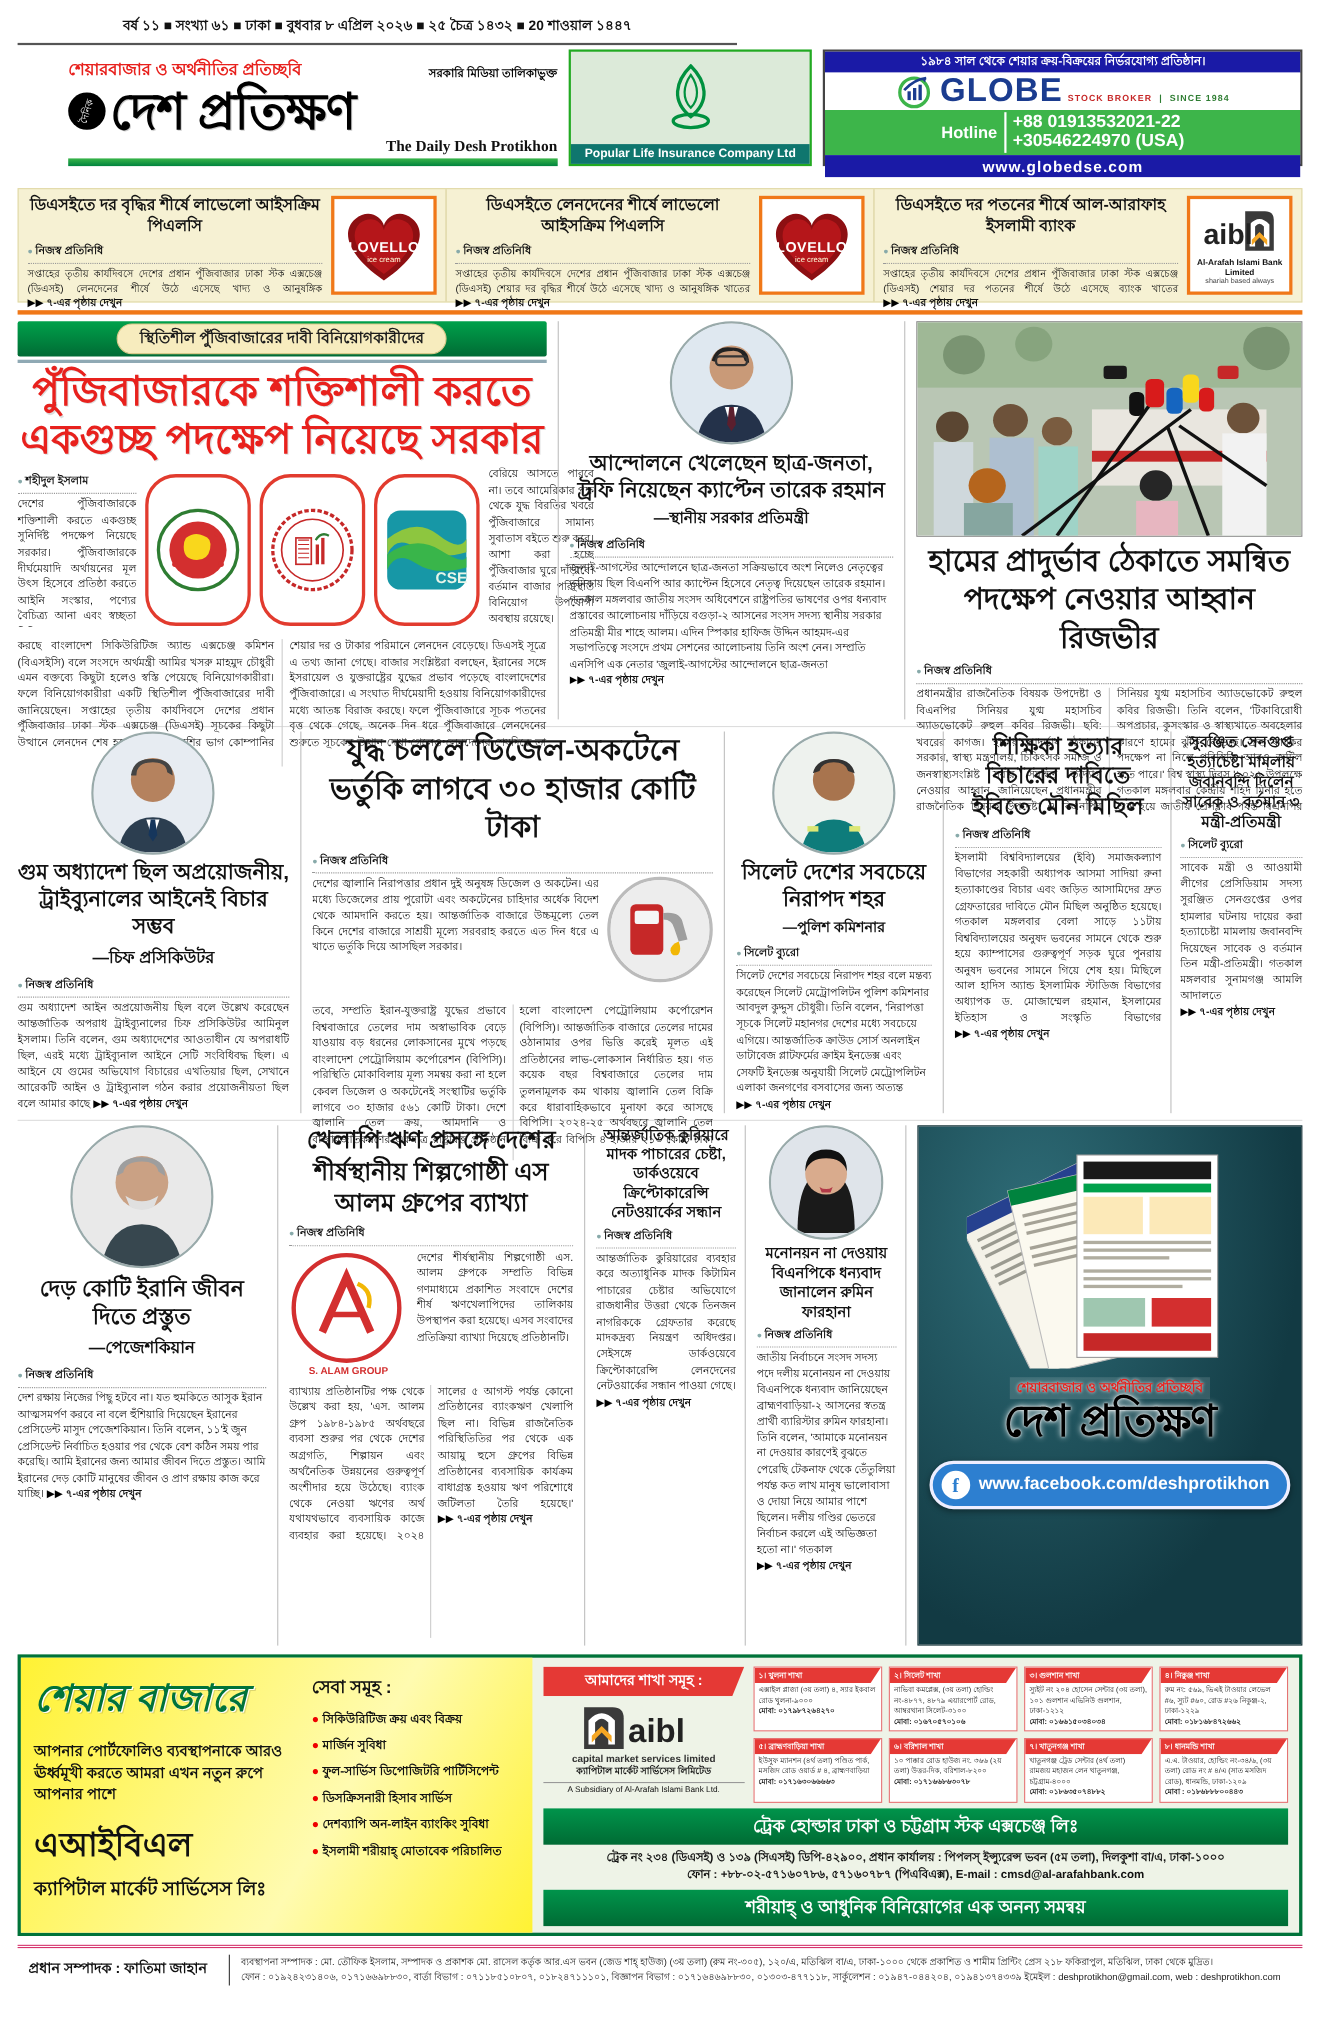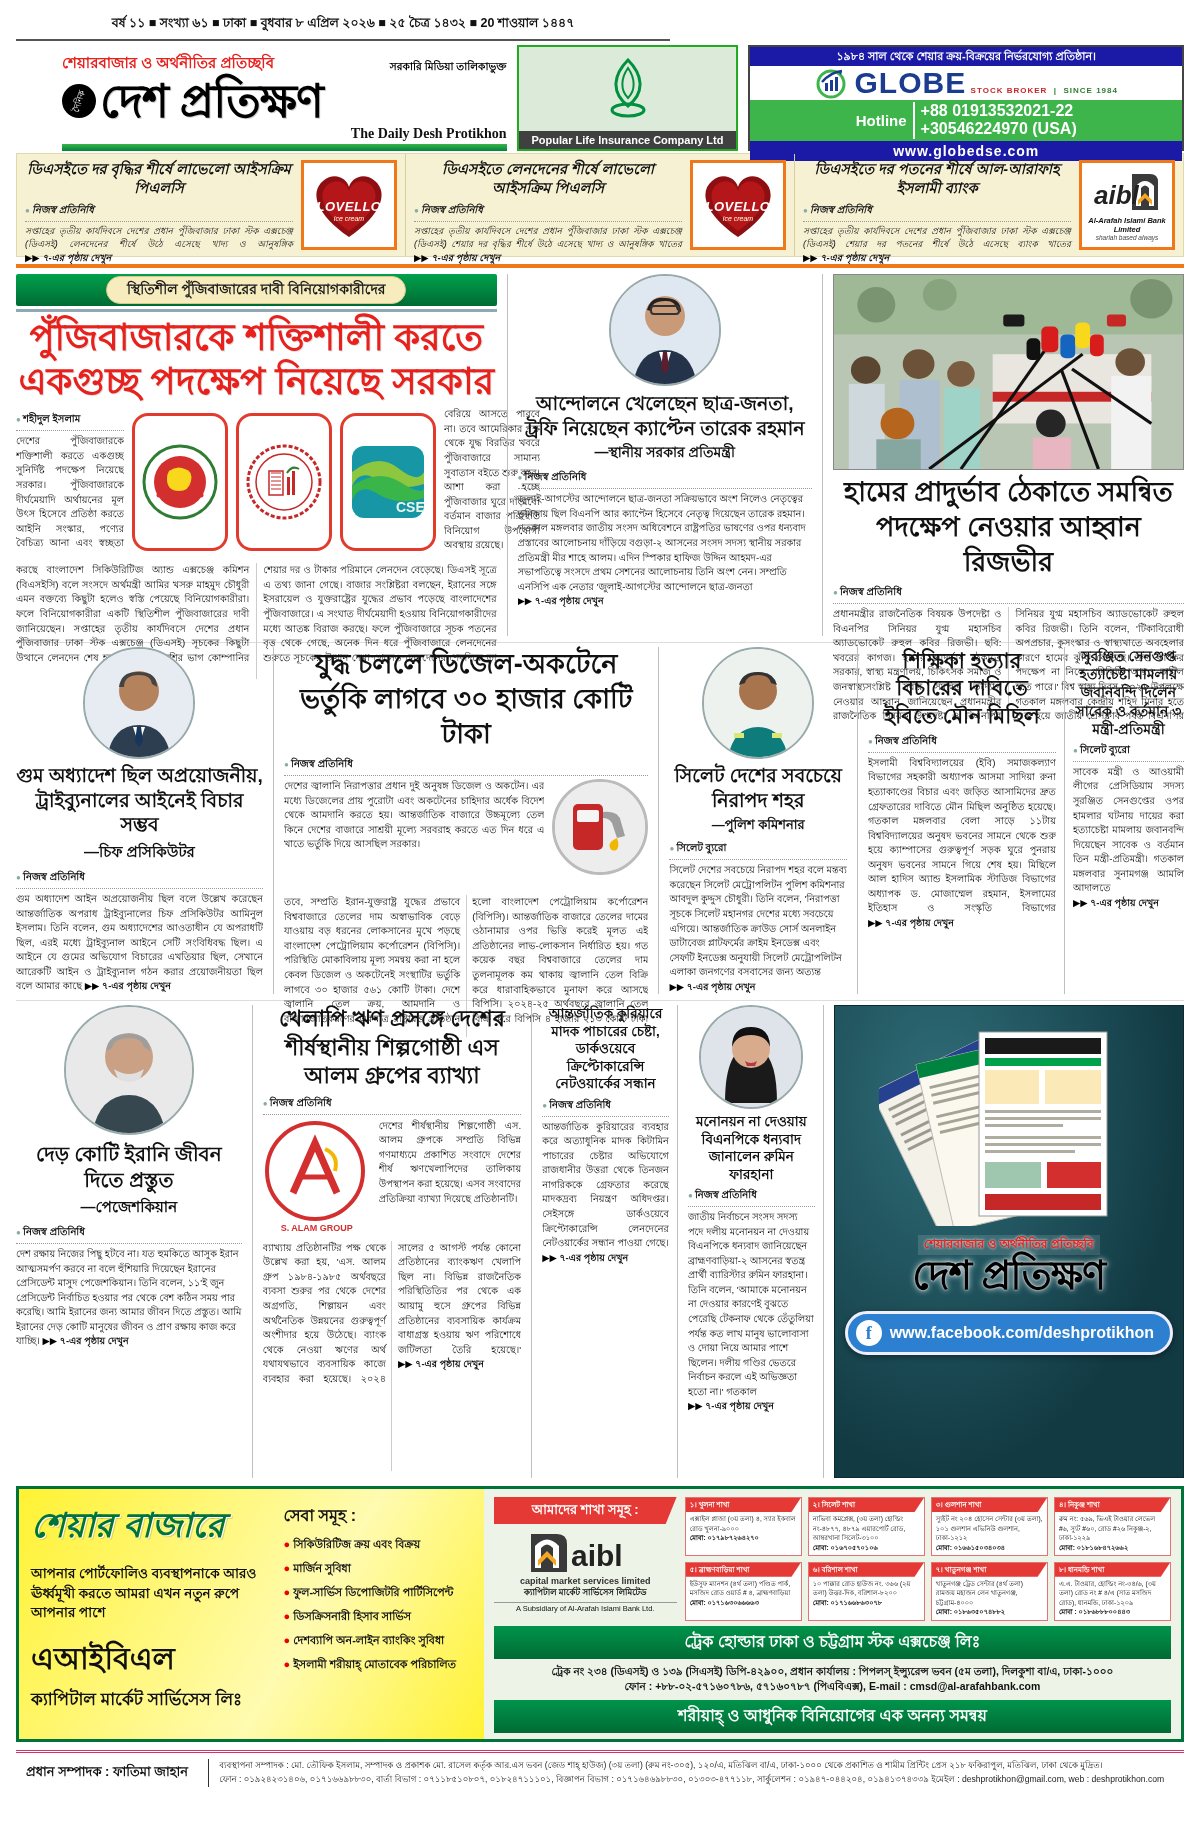--- a/index.html
+++ b/index.html
@@ -26,35 +26,35 @@
     display:flex; align-items:center; justify-content:center; flex:0 0 34px;}
   .daily-circ span { font-size:9px; transform:rotate(-72deg); display:block; }
   .title-text { font-size:46px; font-weight:900; letter-spacing:-1px; line-height:1; color:#000;
     text-shadow:1px 1px 0 #0003; white-space:nowrap; }
   .mast-sub { font-family:Liberation Serif, serif; font-size:14px; font-weight:bold;
     text-align:right; margin-top:2px;}
   .mast-bar { height:7px; background:linear-gradient(#39b54a,#00833e); margin-top:2px; }
 
   .plic-ad { width:19%; border:2px solid #2a2; background:#dcead9; display:flex; flex-direction:column; }
   .plic-body { flex:1; display:flex; align-items:center; justify-content:center; }
-  .plic-strip { background:#404040; color:#fff; font-weight:bold; font-size:11px; text-align:center; padding:3px 2px;}
+  .plic-strip { background:#0f766e; color:#fff; font-weight:bold; font-size:11px; text-align:center; padding:3px 2px;}
 
   .globe-ad { flex:1; border:2px solid #444; display:flex; flex-direction:column; font-weight:bold;}
   .globe-top { background:#1a1aa6; color:#fff; text-align:center; font-size:11px; padding:2px 4px; line-height:1.35;}
   .globe-mid { background:#fff; flex:1; display:flex; align-items:center; justify-content:center; gap:6px;}
   .globe-word { color:#1b3c8f; font-size:30px; font-weight:900; letter-spacing:1px; line-height:.9;}
   .globe-tag { color:#2e7d32; font-size:8px; letter-spacing:1px; }
   .globe-tag b { color:#c62828; }
   .globe-hot { background:#3db54a; color:#fff; display:flex; align-items:center; justify-content:center; gap:6px; padding:2px 4px;}
   .hot-label { font-size:15px; }
   .hot-nums { font-size:16px; line-height:1.15; border-left:2px solid #fff; padding-left:6px;}
   .globe-web { background:#1a1aa6; color:#fff; text-align:center; font-size:14px; letter-spacing:1px; padding:2px;}
 
   
-  .strip { display:flex; background:#f6f1d3; border:1px solid #e0d9a8; margin-top:2px; height:104px;font-style:italic; }
+  .strip { display:flex; background:#f6f1d3; border:1px solid #e0d9a8; margin-top:20px; height:104px; }
   .strip-ad { display:flex; flex:1; padding:6px 8px; gap:8px; }
   .strip-ad + .strip-ad { border-left:1px solid #d8cf9a; }
   .sa-text { flex:1; min-width:0; }
   .sa-h { font-weight:800; font-size:14.5px; text-align:center; line-height:1.3; }
   .sa-body { font-size:9px; text-align:justify; line-height:1.45; margin-top:2px;}
   .logo-box { flex:0 0 96px; background:#fff; border:3px solid #f07818; display:flex; flex-direction:column;
     align-items:center; justify-content:center; padding:2px;}
   .lov-heart { position:relative; width:84px; height:72px; }
   .lov-txt { position:absolute; left:0; right:0; top:30px; text-align:center; color:#fff; font-weight:900; font-size:13px; letter-spacing:.5px;}
   .lov-sub { position:absolute; left:0; right:0; top:46px; text-align:center; color:#ffd; font-size:7px;}
@@ -77,21 +77,21 @@
   .leadcol { width:42%; padding-right:10px; }
   .kicker { background:linear-gradient(#00a14b,#006b34); text-align:center; border-radius:2px; padding:2px 0;}
   .kicker-pill { display:inline-block; background:#f7ecbe; border:1px solid #d8c98a; border-radius:14px;
     padding:1px 20px; font-weight:800; font-size:14px; color:#1c1c1c;}
   .kicker-under { height:3px; background:#8fa9b4; margin:3px 0 4px;}
   .lead-h { color:#e8211d; font-weight:900; font-size:37px; line-height:1.18; text-align:center;
     text-shadow:1px 1px 0 #0002; }
   .lead-row { display:flex; gap:8px; margin-top:4px; height:150px;}
   .lead-left { flex:0 0 108px; }
   .lead-logos { flex:1; display:flex; gap:8px; align-items:center; justify-content:center;}
-  .logo-card { width:96px; height:138px; border:3px solid #e23b2e; border-radius:16px; background:#fff;
+  .logo-card { width:96px; height:138px; border:3px solid #e23b2e; border-radius:28px; background:#fff;
     display:flex; align-items:center; justify-content:center;}
   .lead-right { flex:0 0 96px; }
   .lead-bottom { margin-top:6px; column-count:2; column-gap:14px; column-rule:1px solid #ccc; height:116px; overflow:hidden;}
 
   .tarekcol { width:27%; padding-right:10px; text-align:center;}
   .avatar { width:112px; height:112px; border-radius:50%; border:2px solid #9aa; margin:0 auto; overflow:hidden;
     background:linear-gradient(#e8eef4,#cfd8e2); }
   .story-h { font-weight:800; line-height:1.3; text-align:center;}
   .tarek-h { font-size:19px; margin-top:6px;}
   .tarek-credit { font-size:14px; font-weight:800; }

